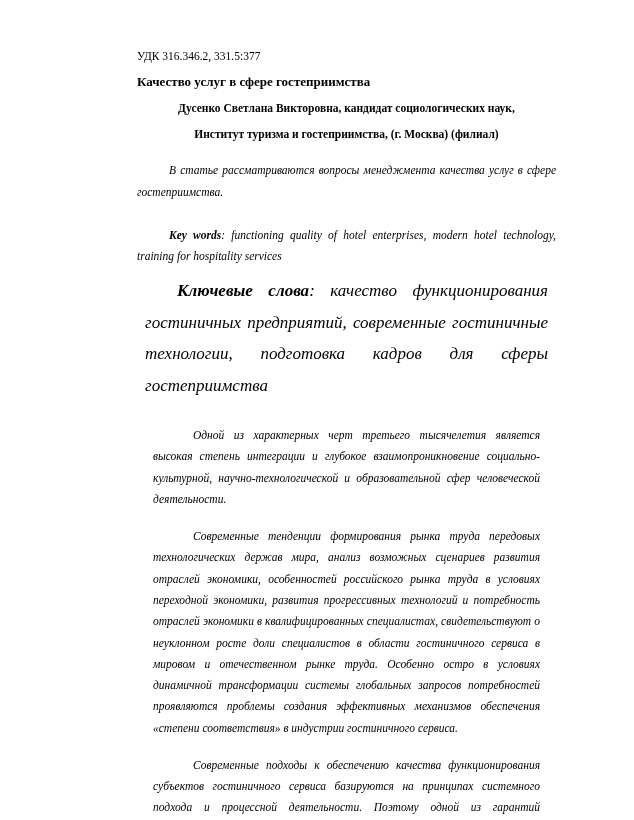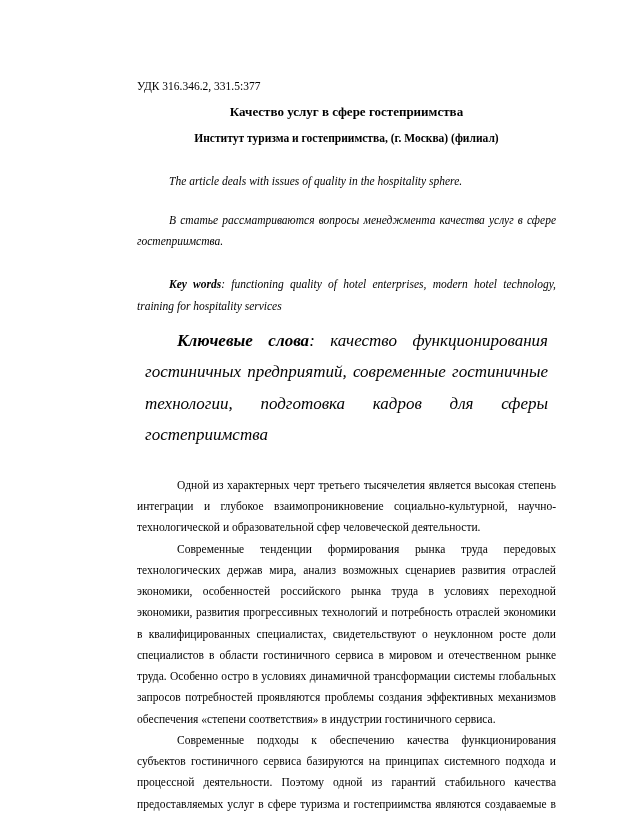--- a/index.html
+++ b/index.html
@@ -12,31 +12,30 @@
     height: 820px;
     font-family: "Liberation Serif", serif;
     color: #000000;
     overflow: hidden;
   }
   .page {
     position: relative;
     width: 634px;
     height: 820px;
     box-sizing: border-box;
-    padding: 80px 78px 0 137px;
+    padding: 50px 78px 0 137px;
   }
   .udk {
     font-size: 11.5px;
     margin: 0 0 12px 0;
     text-align: left;
   }
   .title {
     font-size: 13px;
     font-weight: bold;
-    text-align: center;
     margin: 0 0 10px 0;
   }
   .author,
   .position,
   .affiliation,
   .institute {
     font-size: 11.5px;
     font-weight: bold;
     text-align: center;
     margin: 0 0 9px 0;
@@ -84,43 +83,44 @@
     line-height: 1.85;
   }
   .kw-label {
     font-weight: bold;
     font-style: italic;
   }
   .body-par {
     font-size: 11.5px;
     text-align: justify;
     text-indent: 40px;
-    margin: 0;
+    margin: 16px;
     line-height: 1.85;
+    font-style: italic;
   }
   .body-par.first {
     margin-top: 24px;
   }
 </style>
 </head>
 <body>
 
 <div class="page">
 
   <p class="udk">УДК 316.346.2, 331.5:377</p>
 
   <h1 class="title">Качество услуг в сфере гостеприимства</h1>
 
+  <p class="author">Дусенко Светлана Викторовна, кандидат социологических наук,</p>
 
 
 
 
   <p class="institute">Институт туризма и гостеприимства, (г. Москва) (филиал)</p>
 
-  <p class="abstract-en">The article deals with issues of quality in the hospitality sphere.</p>
 
   <p class="abstract-ru">В статье рассматриваются вопросы менеджмента качества услуг в сфере гостеприимства.</p>
 
   <p class="keywords"><span class="kw-label">Key words</span><span>: functioning quality of hotel enterprises, modern hotel technology, training for hospitality services</span></p>
 
   <p class="keywords-ru"><span class="kw-label">Ключевые слова</span><span>: качество функционирования гостиничных предприятий, современные гостиничные технологии, подготовка кадров для сферы гостеприимства</span></p>
 
   <p class="body-par first">Одной из характерных черт третьего тысячелетия является высокая степень интеграции и глубокое взаимопроникновение социально-культурной, научно-технологической и образовательной сфер человеческой деятельности.</p>
 
   <p class="body-par">Современные тенденции формирования рынка труда передовых технологических держав мира, анализ возможных сценариев развития отраслей экономики, особенностей российского рынка труда в условиях переходной экономики, развития прогрессивных технологий и потребность отраслей экономики в квалифицированных специалистах, свидетельствуют о неуклонном росте доли специалистов в области гостиничного сервиса в мировом и отечественном рынке труда. Особенно остро в условиях динамичной трансформации системы глобальных запросов потребностей проявляются проблемы создания эффективных механизмов обеспечения «степени соответствия» в индустрии гостиничного сервиса.</p>

